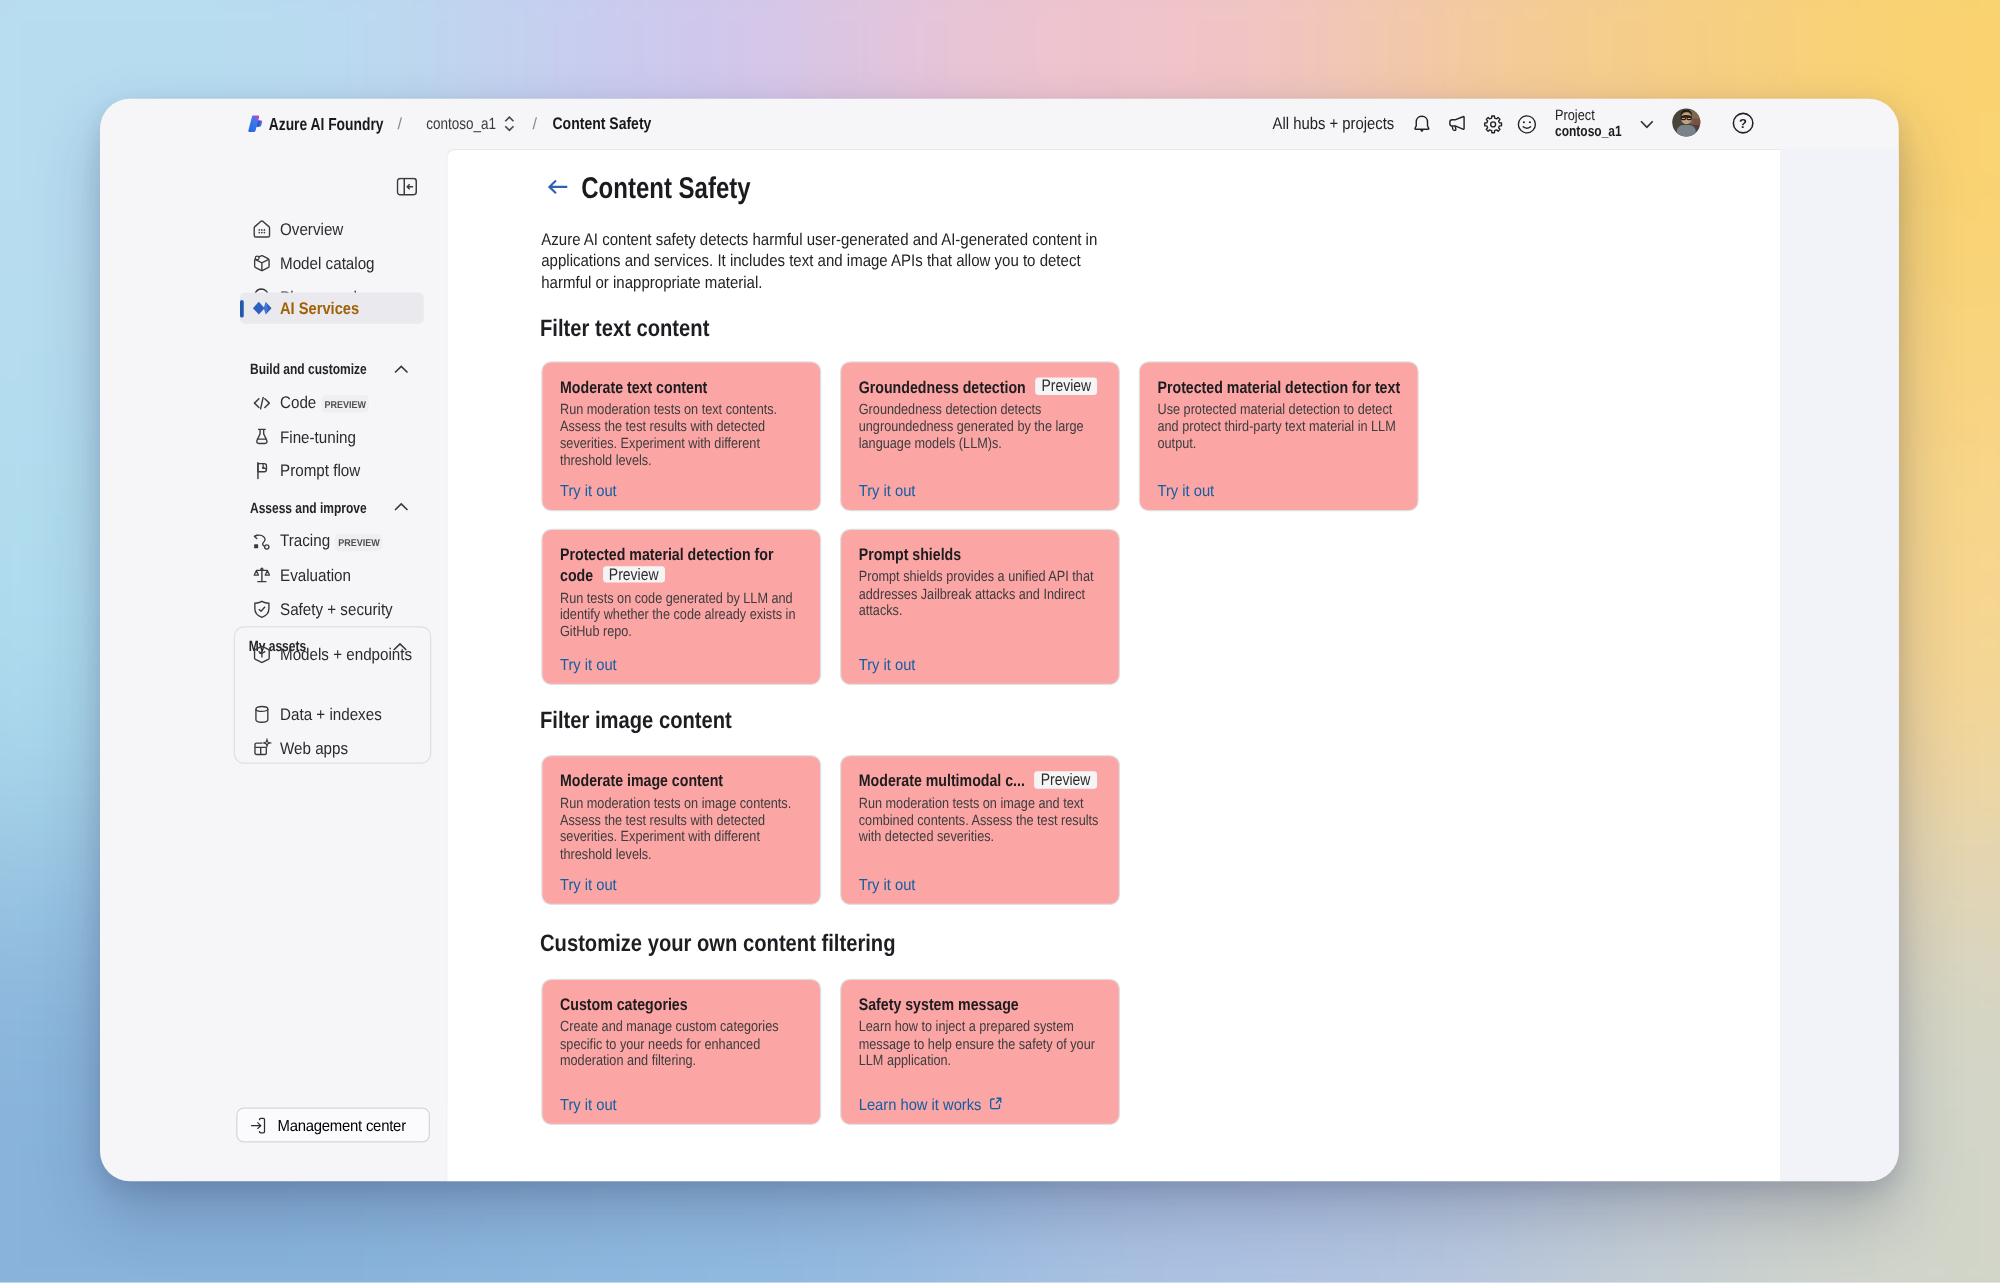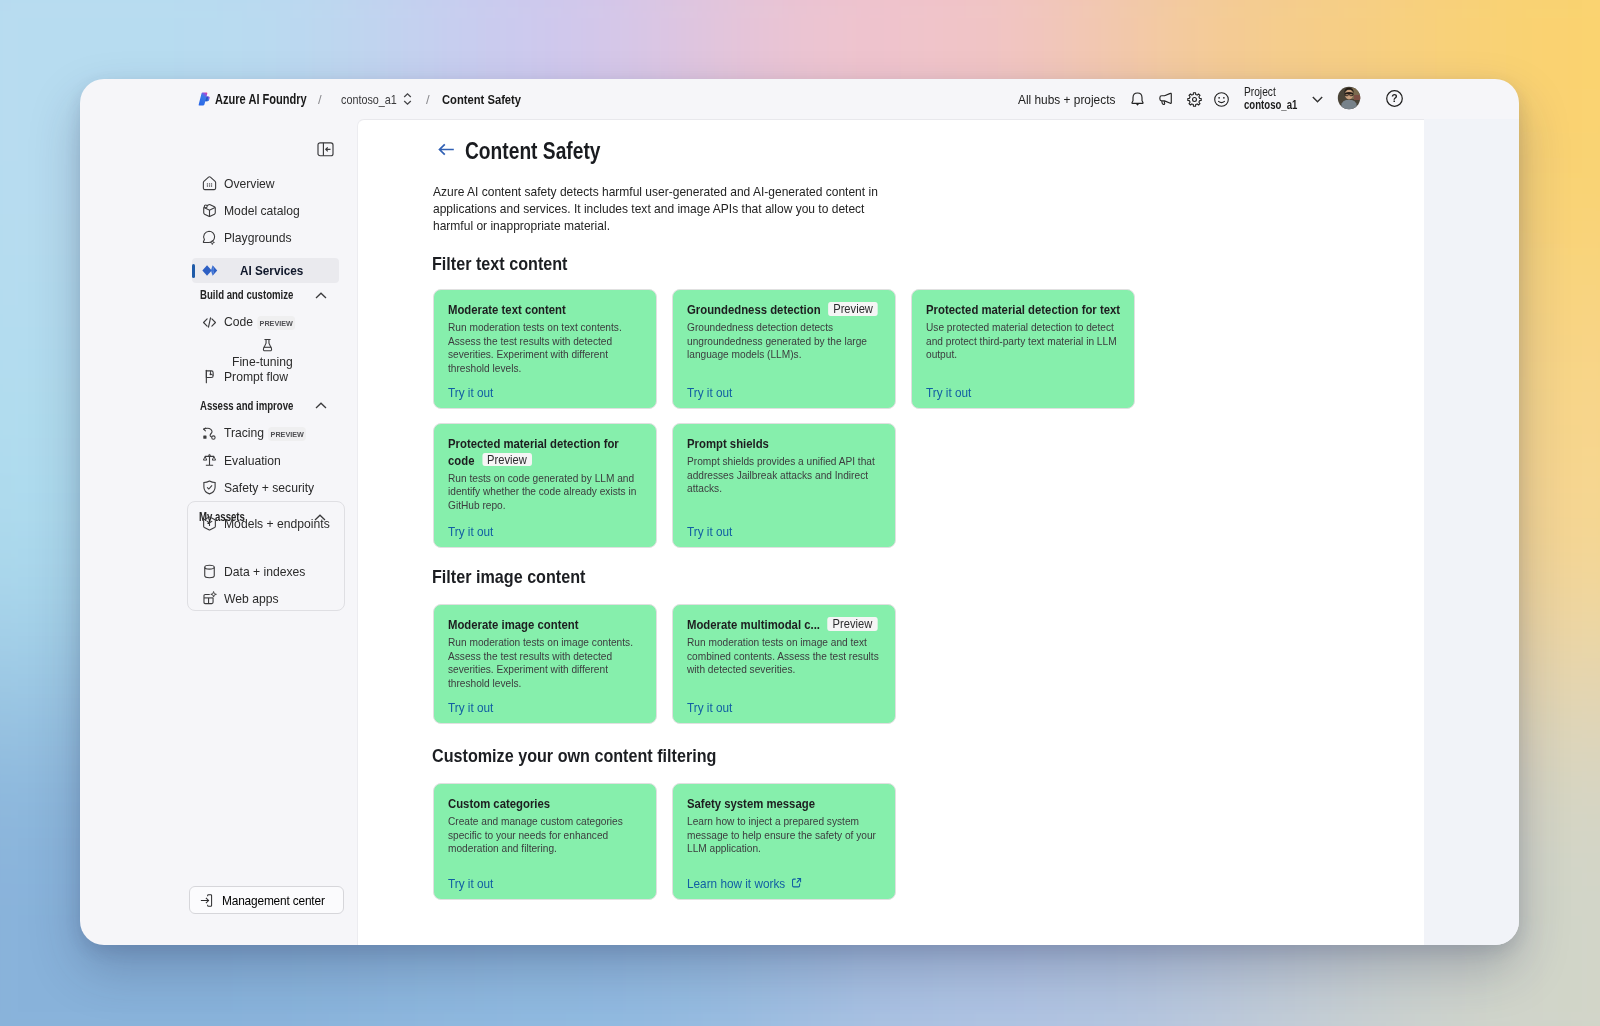--- a/index.html
+++ b/index.html
@@ -29,21 +29,21 @@
 .nav-row { position:absolute; left:112px; width:147px; height:25px; display:flex; align-items:center; font-size:13.5px; color:#2b2b2b; white-space:nowrap;}
 .sx { display:inline-block; transform-origin:0 50%; white-space:nowrap;}
 .nav-row .ic { width:17px; height:17px; margin-left:9px; margin-right:6px; flex:none; }
 .nav-sec { position:absolute; left:120px; width:219px; height:20px; display:flex; align-items:center; font-size:12px; font-weight:700; color:#242424;}
 .nav-sec .chev { position:absolute; right:92px; }
 .pill { display:inline-block; background:#efeff0; border-radius:4px; color:#4e4e52; font-size:8px; font-weight:700; padding:2.5px 2.5px; margin-left:1px; letter-spacing:0; line-height:9px;}
 
 .h1 { position:absolute; font-size:24px; font-weight:700; color:#191b1f; transform:scaleX(0.80); transform-origin:0 50%; white-space:nowrap;}
 .h2 { position:absolute; font-size:19px; font-weight:700; color:#1c1e22; transform:scaleX(0.85); transform-origin:0 50%; white-space:nowrap;}
 .para { position:absolute; font-size:13.5px; line-height:17.2px; color:#232323; transform:scaleX(0.89); transform-origin:0 0; white-space:nowrap;}
-.card { position:absolute; width:224px; background:#86efac; border:1px solid #e0e0e0; border-radius:8px; padding:12px 14px; }
+.card { position:absolute; width:224px; background:#fca5a5; border:1px solid #e0e0e0; border-radius:8px; padding:12px 14px; }
 .card .t { font-size:13.5px; font-weight:700; color:#1d1d1f; line-height:16.5px; transform:scaleX(0.84); transform-origin:0 0; white-space:nowrap;}
 .card .b { font-size:11.8px; line-height:13.7px; color:#3c3c3e; margin-top:2.5px; transform:scaleX(0.86); transform-origin:0 0; white-space:nowrap;}
 .card .link { position:absolute; left:14px; bottom:8px; font-size:12.8px; color:#115ea3; transform:scaleX(0.92); transform-origin:0 50%; white-space:nowrap;}
 .cpill { display:inline-block; background:#f5f5f5; border-radius:3px; color:#2c2c2e; font-size:13.3px; font-weight:400; padding:0 6px; margin-left:9px; vertical-align:1px; line-height:13.5px;}
 </style>
 </head>
 <body>
 <svg id="bg" width="1600" height="1026" viewBox="0 0 1600 1026">
   <defs>
       <filter id="blur" x="-20%" y="-20%" width="140%" height="140%">
@@ -171,21 +171,21 @@
         </svg>
       <span class="sx" style="transform:scaleX(0.9);">Model catalog</span>
     </div>
     <div class="nav-row" style="top:146px;">
       <svg class="ic" viewBox="0 0 20 20">
           <path d="M9.4 2.6 a6.6 6.6 0 0 1 6.6 6.6 a6.6 6.6 0 0 1 -6.6 6.6 L3.6 15.9 Q2.5 16 2.9 15 L4 12.4 A6.6 6.6 0 0 1 9.4 2.6 Z" fill="none" stroke="#3b3b3d" stroke-width="1.3"></path>
           <path d="M13.3 13.3 l0.6 1.9 1.9 0.6 -1.9 0.6 -0.6 1.9 -0.6 -1.9 -1.9 -0.6 1.9 -0.6 Z" fill="#f6f6f9" stroke="#3b3b3d" stroke-width="1"></path>
         </svg>
       <span class="sx" style="transform:scaleX(0.9);">Playgrounds</span>
     </div>
-    <div class="nav-row" style="top:179px; background:#eaeaee; border-radius:4px; font-weight:700; color:#0f172a;gap:16px;">
+    <div class="nav-row" style="top:155px; background:#eaeaee; border-radius:4px; font-weight:700; color:#a16207;">
       <div style="position:absolute; left:0; top:5.5px; width:3px; height:14px; border-radius:2px; background:#1f5ba8;"></div>
       <svg class="ic" viewBox="0 0 20 20">
           <path d="M6.1 2.9 L11.6 9 L6.1 15.1 L0.6 9 Z" transform="translate(1,1)" fill="#2d5fc3"></path>
           <path d="M12.6 2.9 L18.1 9 L12.6 15.1 L14.3 9 Z" transform="translate(1,1)" fill="#2d5fc3"></path>
           <path d="M12.6 2.9 L10.7 9 L12.6 15.1 L14.5 9 Z" transform="translate(1,1)" fill="#3f74d6"></path>
         </svg>
       <span class="sx" style="transform:scaleX(0.87);">AI Services</span>
     </div>
     <div class="nav-sec" style="top:206px;">
         <span class="sx" style="transform:scaleX(0.80);">Build and customize</span>
@@ -193,21 +193,21 @@
           <path d="M1 6 L6 1.2 L11 6" fill="none" stroke="#3a3a3c" stroke-width="1.3"></path>
         </svg>
     </div>
     <div class="nav-row" style="top:230.5px;">
       <svg class="ic" viewBox="0 0 20 20">
           <path d="M7.2 5.8 L3 10 L7.2 14.2 M12.8 5.8 L17 10 L12.8 14.2" fill="none" stroke="#3b3b3d" stroke-width="1.35" stroke-linecap="round" stroke-linejoin="round"></path>
           <line x1="11.2" y1="4.6" x2="8.8" y2="15.4" stroke="#3b3b3d" stroke-width="1.35" stroke-linecap="round"></line>
         </svg>
       <span class="sx" style="transform:scaleX(0.9);">Code <span class="pill" style="transform:scaleX(1.0);">PREVIEW</span></span>
     </div>
-    <div class="nav-row" style="top:257.5px;flex-direction:column;">
+    <div class="nav-row" style="top:257.5px;">
       <svg class="ic" viewBox="0 0 20 20">
           <path d="M6.4 2.9 L13.6 2.9 M8.3 2.9 L8.3 7.2 L5.4 13.4 Q4.5 16.2 7.2 16.2 L12.8 16.2 Q15.5 16.2 14.6 13.4 L11.7 7.2 L11.7 2.9" fill="none" stroke="#3b3b3d" stroke-width="1.3"></path>
           <line x1="5.3" y1="12.1" x2="14.7" y2="12.1" stroke="#3b3b3d" stroke-width="1.3"></line>
         </svg>
       <span class="sx" style="transform:scaleX(0.9);">Fine-tuning</span>
     </div>
     <div class="nav-row" style="top:284.5px;">
       <svg class="ic" viewBox="0 0 20 20">
           <path d="M6.3 2.6 L6.3 17.4" stroke="#3b3b3d" stroke-width="1.35" stroke-linecap="round" fill="none"></path>
           <path d="M6.3 3.4 L12.2 3.4 Q14.3 3.4 14.3 5.5 L14.3 9 Q14.3 11.1 12.2 11.1 L6.3 11.1 Z" fill="none" stroke="#3b3b3d" stroke-width="1.3" stroke-linejoin="round"></path>

